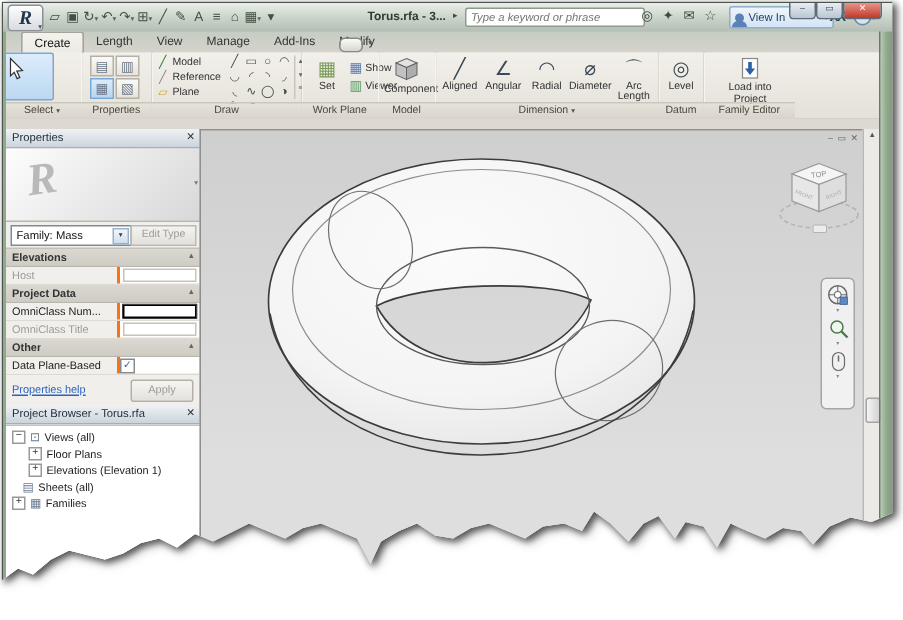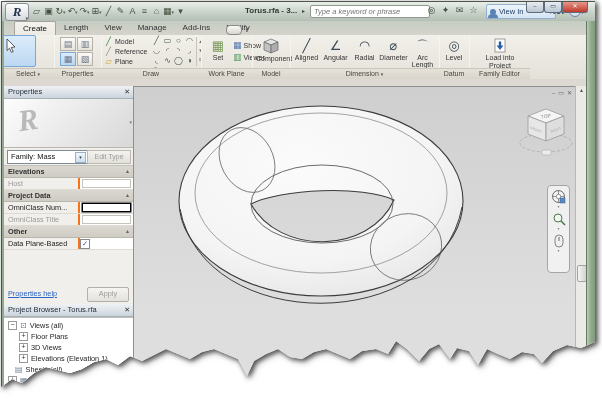--- a/index.html
+++ b/index.html
@@ -111,21 +111,21 @@
   .prow .plabel{width:70px;padding-left:4px;font-size:7.3px;color:#1d1d1d;overflow:hidden;white-space:nowrap;
        background:#f1efec;border-right:2px solid #f97316;}
   .prow .plabel.pdis{color:#9b9b9b;}
   .prow.psec{background:linear-gradient(#dbd8d1,#cfccc4);border-bottom:1px solid #b9b6ae;}
   .prow.psec .plabel{background:transparent;font-weight:bold;color:#333;border-right:none;width:auto;}
   .prow.psec .pin{position:absolute;right:4px;font-size:6px;color:#666;}
   .pval{flex:1;margin:1px 2px;border:1px solid #c6c3bc;background:#fff;}
   .pval.pfocus{border:1px solid #000;box-shadow:0 0 0 0.5px #000;}
   .pcheck{width:8px;height:8px;margin-top:1px;border:1px solid #8a8a8a;background:#fff;
        font-size:7px;line-height:8px;text-align:center;color:#2f64a8;}
-  .palfoot{position:relative;height:20px;background:#f1efec;margin-top:34px;}
+  .palfoot{position:relative;height:20px;background:#f1efec;}
   .helplink{position:absolute;left:4px;top:5px;font-size:7.3px;color:#2a63c0;text-decoration:underline;}
   .applybtn{position:absolute;right:4px;top:3px;width:40px;height:13px;border:1px solid #b3b0a9;
        background:linear-gradient(#f6f5f2,#e3e1db);color:#9b9b9b;font-size:7.3px;text-align:center;line-height:12px;border-radius:2px;}
   #pb-tree{position:relative;padding-top:2px;background:#fff;}
   .titem{height:11px;line-height:11px;display:flex;align-items:center;gap:3px;font-size:7.3px;color:#1d1d1d;white-space:nowrap;}
   .texp{width:7px;height:7px;border:1px solid #999;background:#fff;font-size:7px;line-height:6px;
        text-align:center;color:#333;flex:none;}
   .texp.tnone{border:none;background:transparent;width:4px;}
   .ticn{font-size:8px;color:#667a91;flex:none;}
   
@@ -401,24 +401,20 @@
               <span class="texp">−</span>
               <span class="ticn">⊡</span>
               <span>Views (all)</span>
             </div>
             <div class="titem" style="padding-left: 15px;">
               <span class="texp">+</span>
               <span>Floor Plans</span>
             </div>
             <div class="titem" style="padding-left: 15px;">
               <span class="texp">+</span>
-              <span>3D Views</span>
-            </div>
-            <div class="titem" style="padding-left: 15px;">
-              <span class="texp">+</span>
               <span>Elevations (Elevation 1)</span>
             </div>
             <div class="titem" style="padding-left: 4px;">
               <span class="texp tnone"></span>
               <span class="ticn">▤</span>
               <span>Sheets (all)</span>
             </div>
             <div class="titem" style="padding-left: 4px;">
               <span class="texp">+</span>
               <span class="ticn">▦</span>

